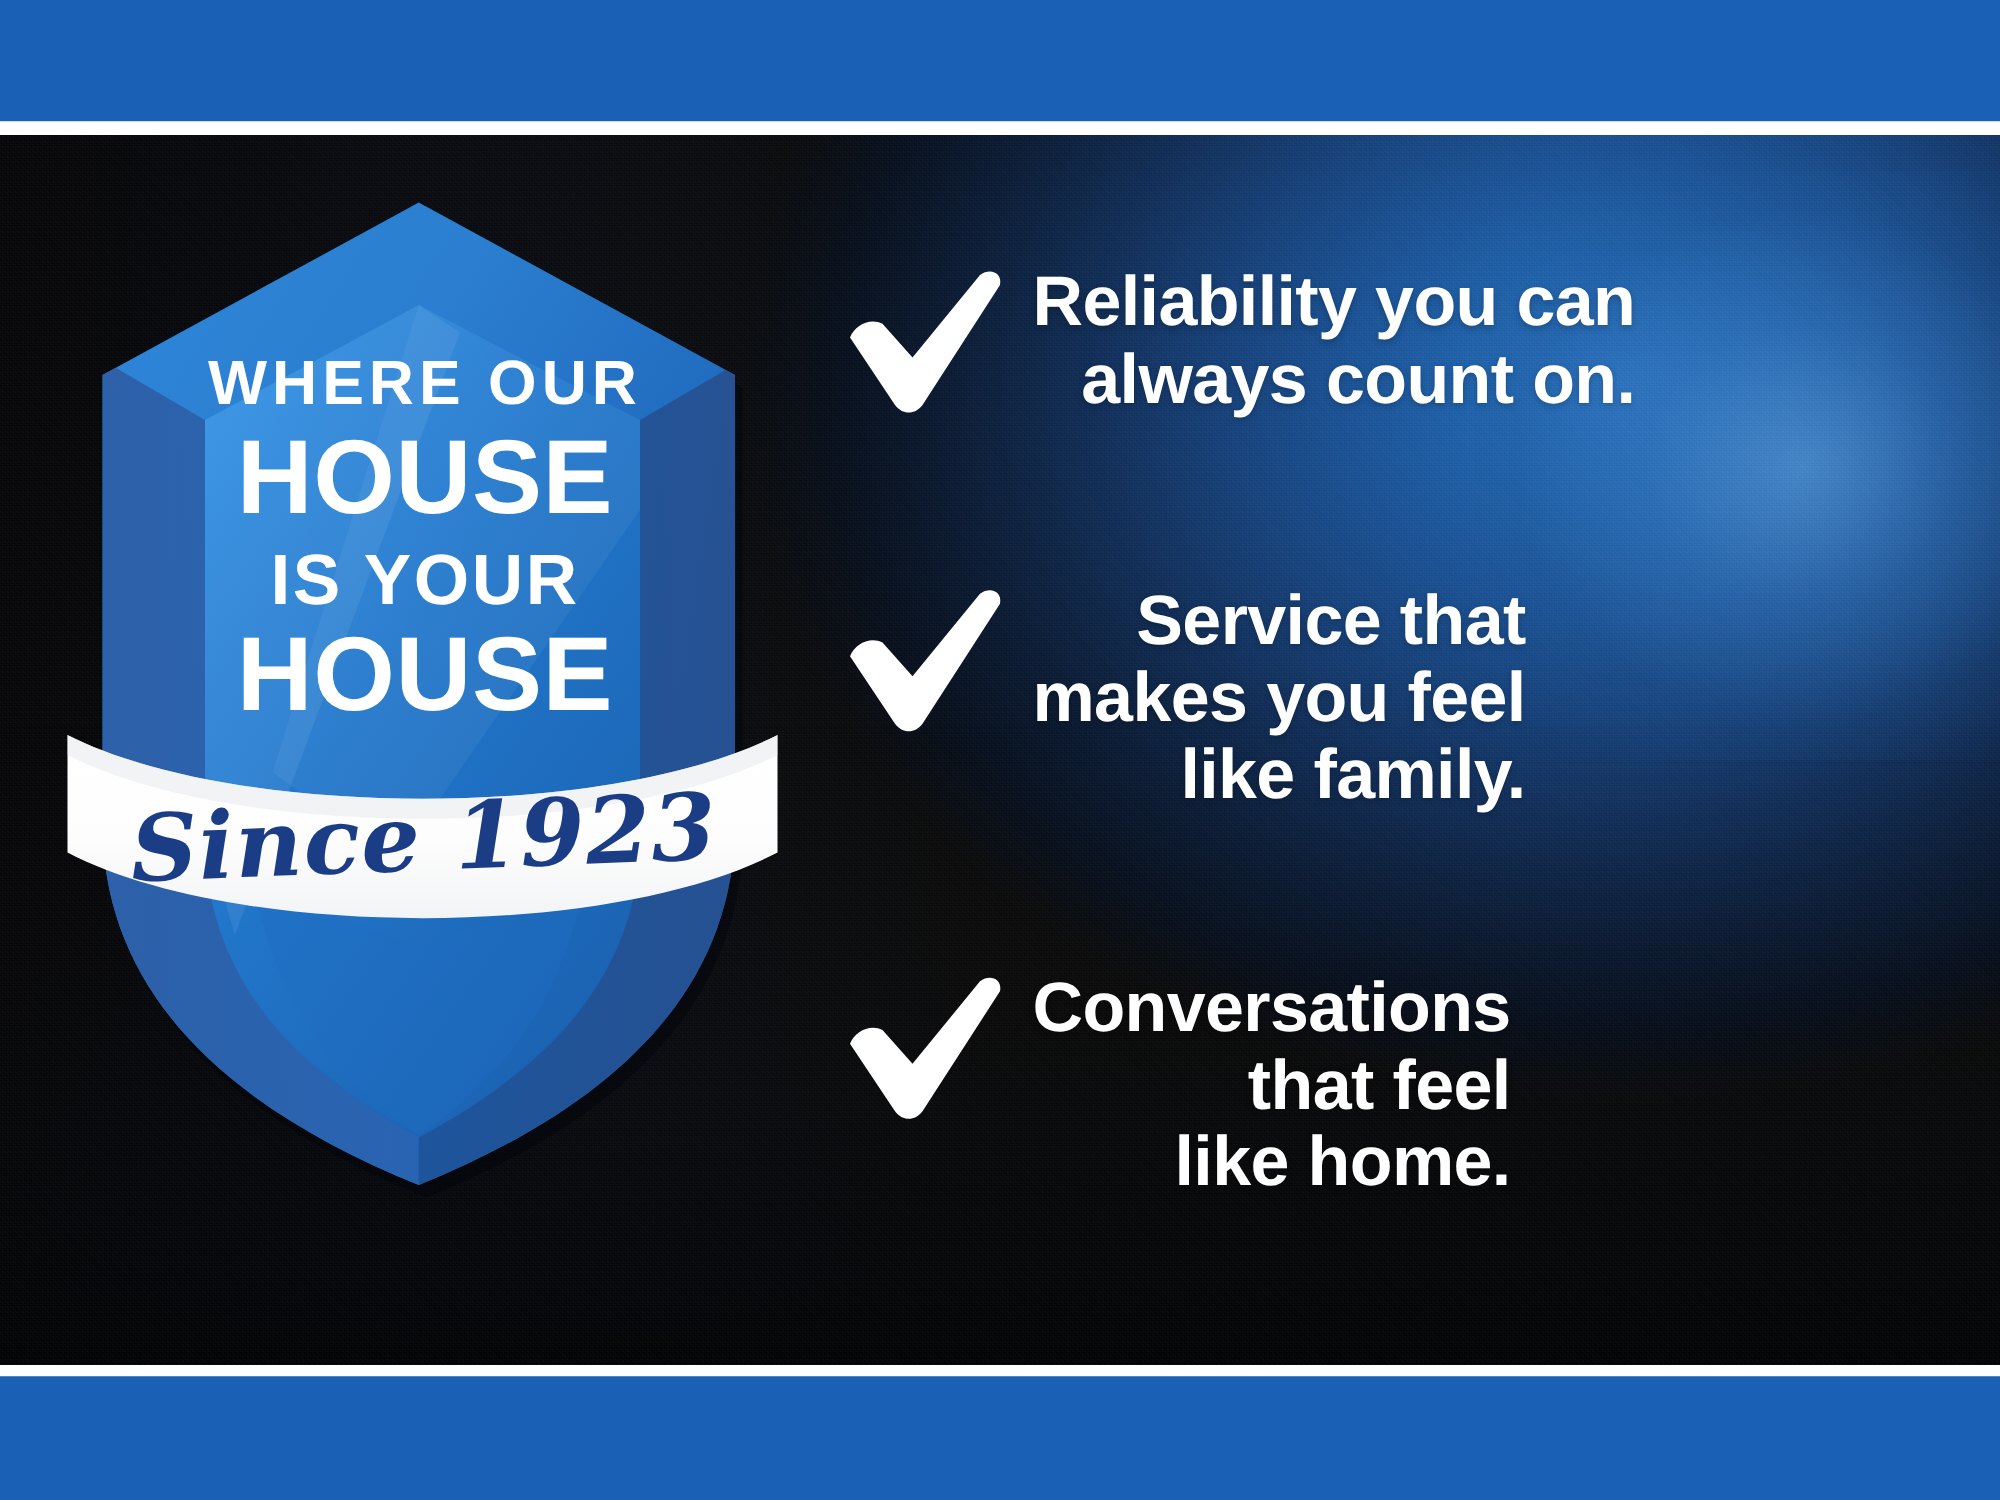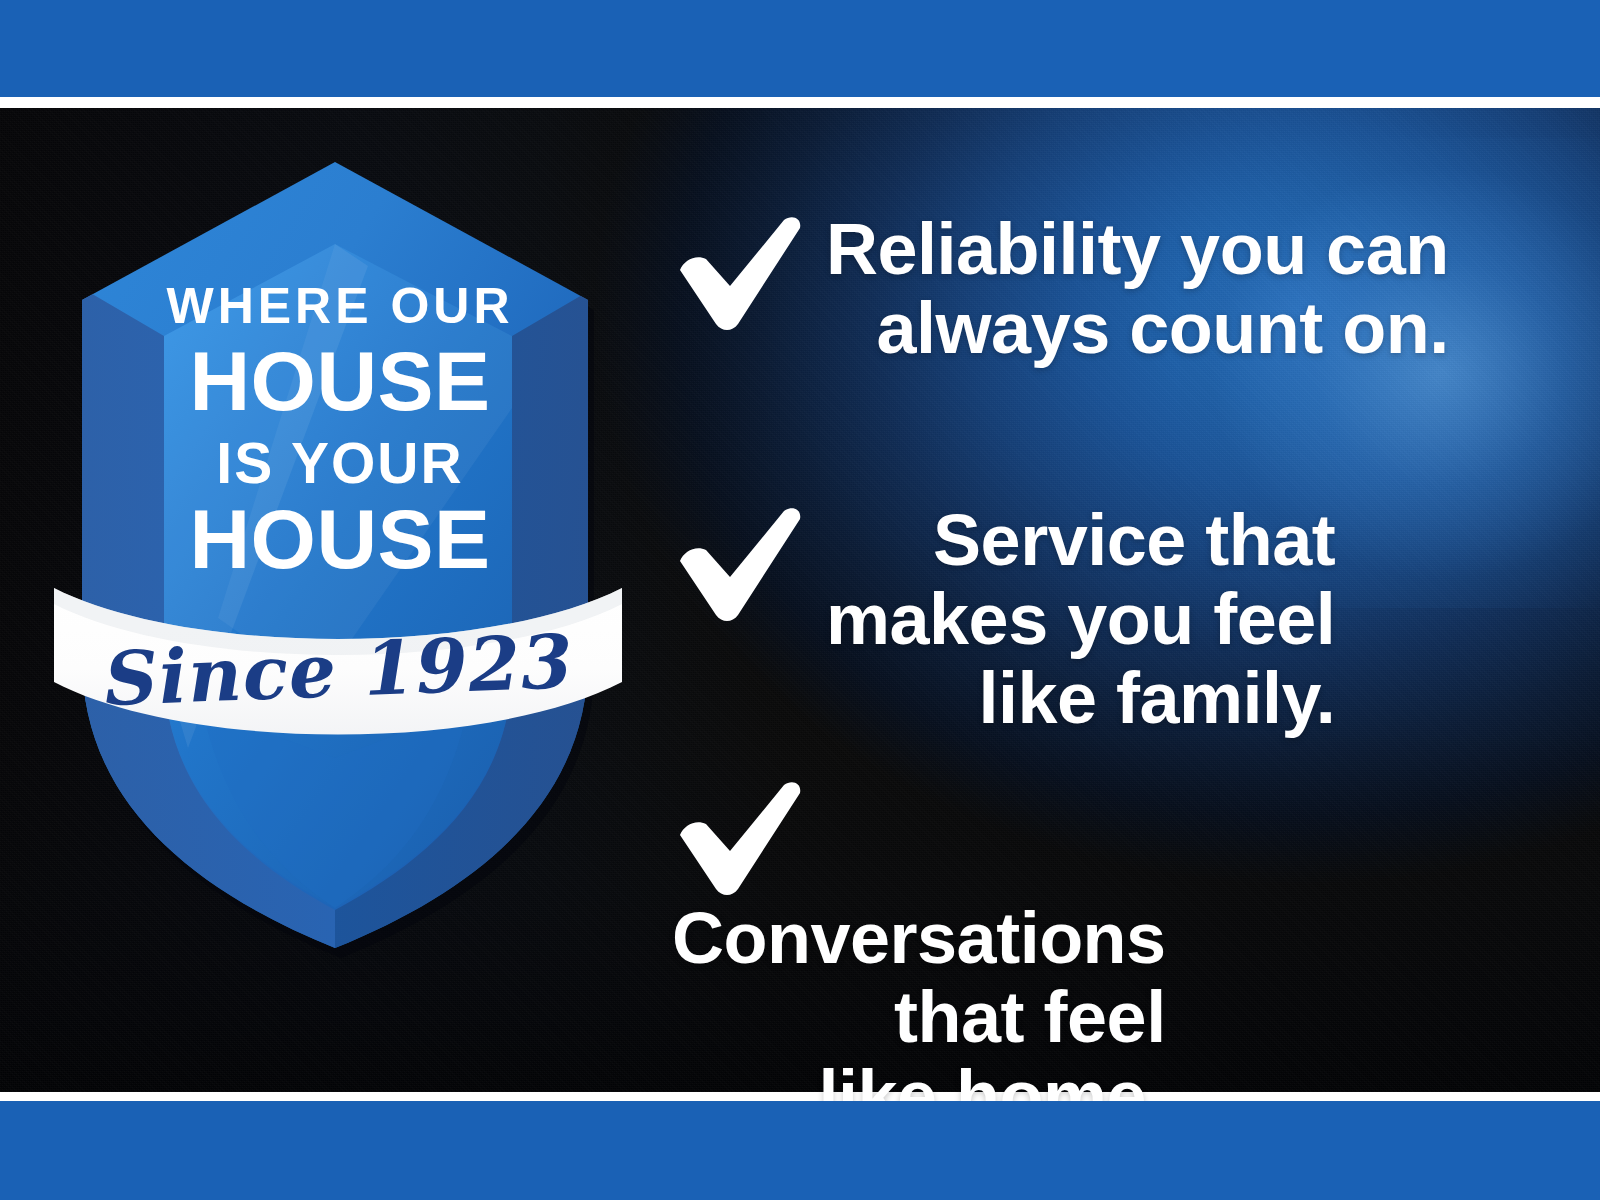--- a/index.html
+++ b/index.html
@@ -147,37 +147,37 @@
     width: 900px;
     height: 984px;
   }
   .benefit {
     position: absolute;
     left: 0;
     display: flex;
     align-items: flex-start;
   }
   .benefit-1 { top: 100px; }
-  .benefit-2 { top: 355px; margin-top: 36px; }
-  .benefit-3 { top: 665px; flex-direction: column; }
+  .benefit-2 { top: 355px; }
+  .benefit-3 { top: 665px; }
 
   .check-icon {
     flex: 0 0 auto;
     width: 132px;
     height: 120px;
     margin-right: 22px;
     margin-top: 4px;
   }
   .check-icon svg { display: block; width: 132px; height: 120px; }
 
   .benefit-text {
     color: #ffffff;
     font-family: "Liberation Sans", sans-serif;
     font-weight: 700;
-    font-size: 72px;
+    font-size: 56px;
     line-height: 1.10;
     letter-spacing: -0.5px;
     white-space: pre-line;
     text-shadow: 0 2px 6px rgba(0,0,0,0.22);
     margin-top: 2px;
   }
 </style>
 </head>
 <body>
 

